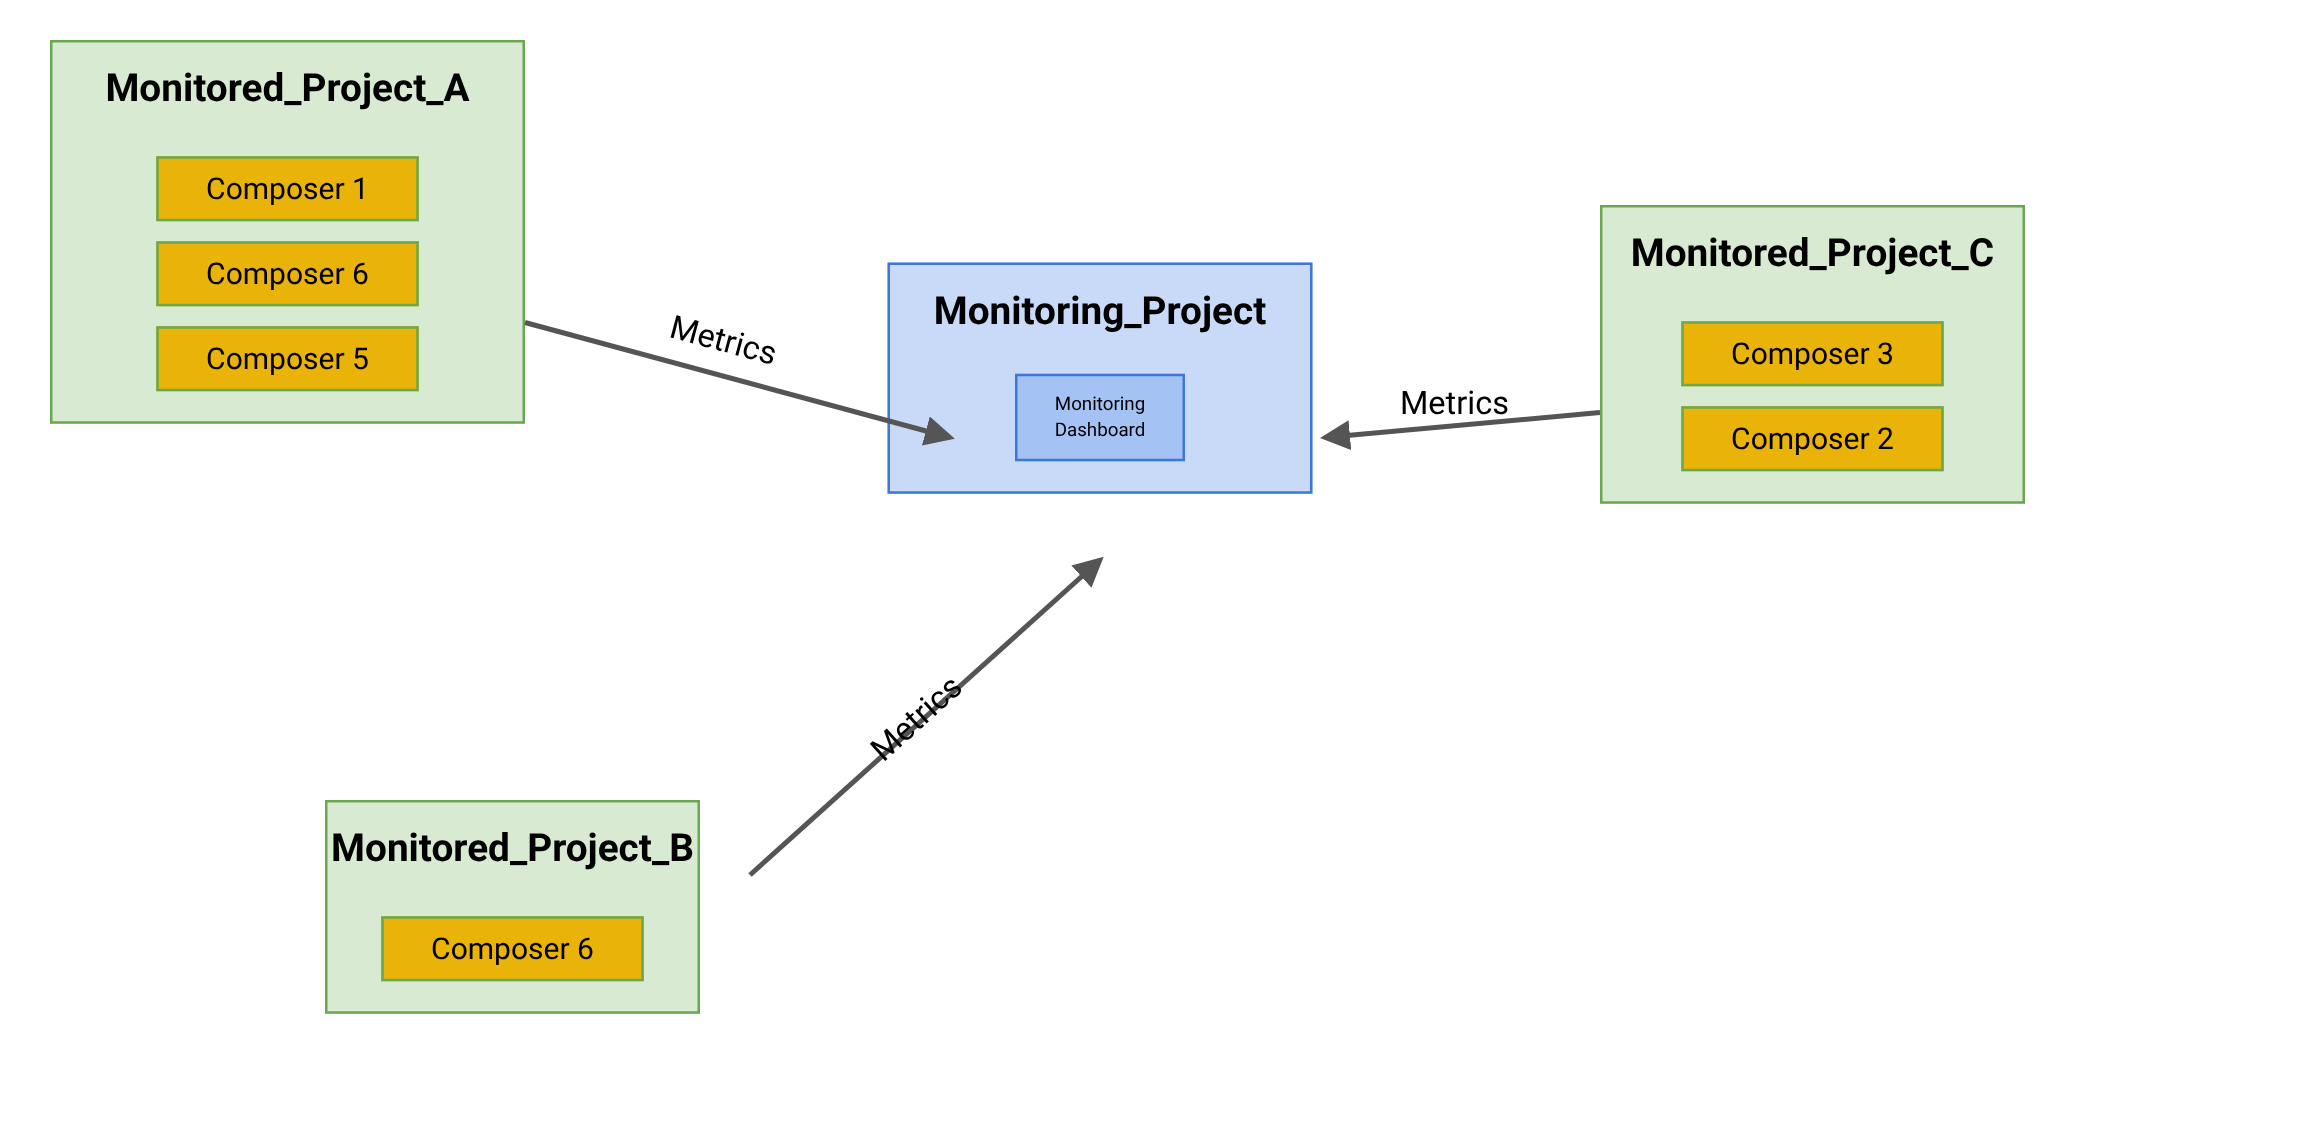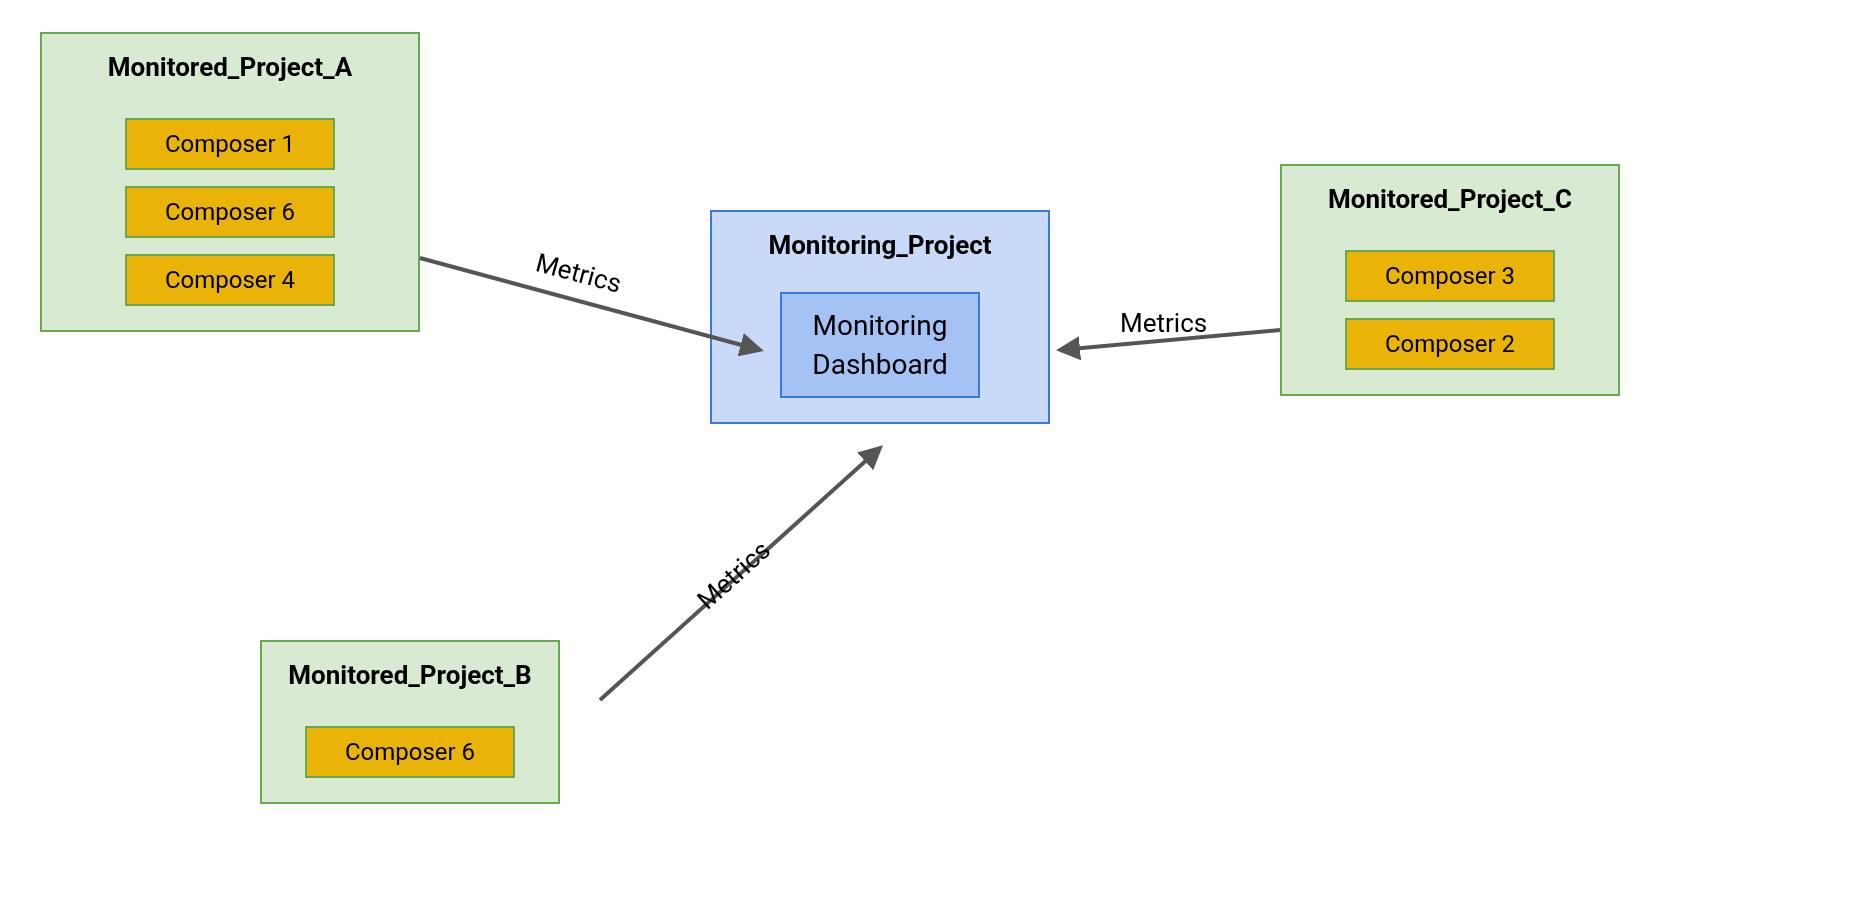--- a/index.html
+++ b/index.html
@@ -18,21 +18,21 @@
     .box {
       position: absolute;
       border: 2px solid;
       padding: 18px 24px 24px 24px;
       display: flex;
       flex-direction: column;
       align-items: center;
     }
     .box-title {
       font-weight: 700;
-      font-size: 26px;
+      font-size: 31px;
       margin-bottom: 20px;
     }
     .project-green {
       background: #d9ead3;
       border-color: #6aa84f;
     }
     .composer-item {
       background: #eab308;
       border: 2px solid #6aa84f;
       padding: 10px 30px;
@@ -42,21 +42,21 @@
       min-width: 210px;
     }
     .project-blue {
       background: #c9daf8;
       border-color: #3c78d8;
     }
     .dashboard-item {
       background: #a4c2f4;
       border: 2px solid #3c78d8;
       padding: 12px 30px;
-      font-size: 28px;
+      font-size: 15px;
       margin-top: 12px;
       text-align: center;
       line-height: 1.4;
     }
     .svg-overlay {
       position: absolute;
       top: 0;
       left: 0;
       width: 100%;
       height: 100%;
@@ -79,21 +79,21 @@
   </style>
 </head>
 <body>
 
 <div class="canvas">
 
   <div class="box project-green" style="left:40px; top:32px; width:380px;">
     <div class="box-title">Monitored_Project_A</div>
     <div class="composer-item">Composer 1</div>
     <div class="composer-item">Composer 6</div>
-    <div class="composer-item">Composer 4</div>
+    <div class="composer-item">Composer 5</div>
   </div>
 
   <div class="box project-green" style="left:260px; top:640px; width:300px;">
     <div class="box-title">Monitored_Project_B</div>
     <div class="composer-item">Composer 6</div>
   </div>
 
   <div class="box project-green" style="left:1280px; top:164px; width:340px;justify-content:center;">
     <div class="box-title">Monitored_Project_C</div>
     <div class="composer-item">Composer 3</div>

